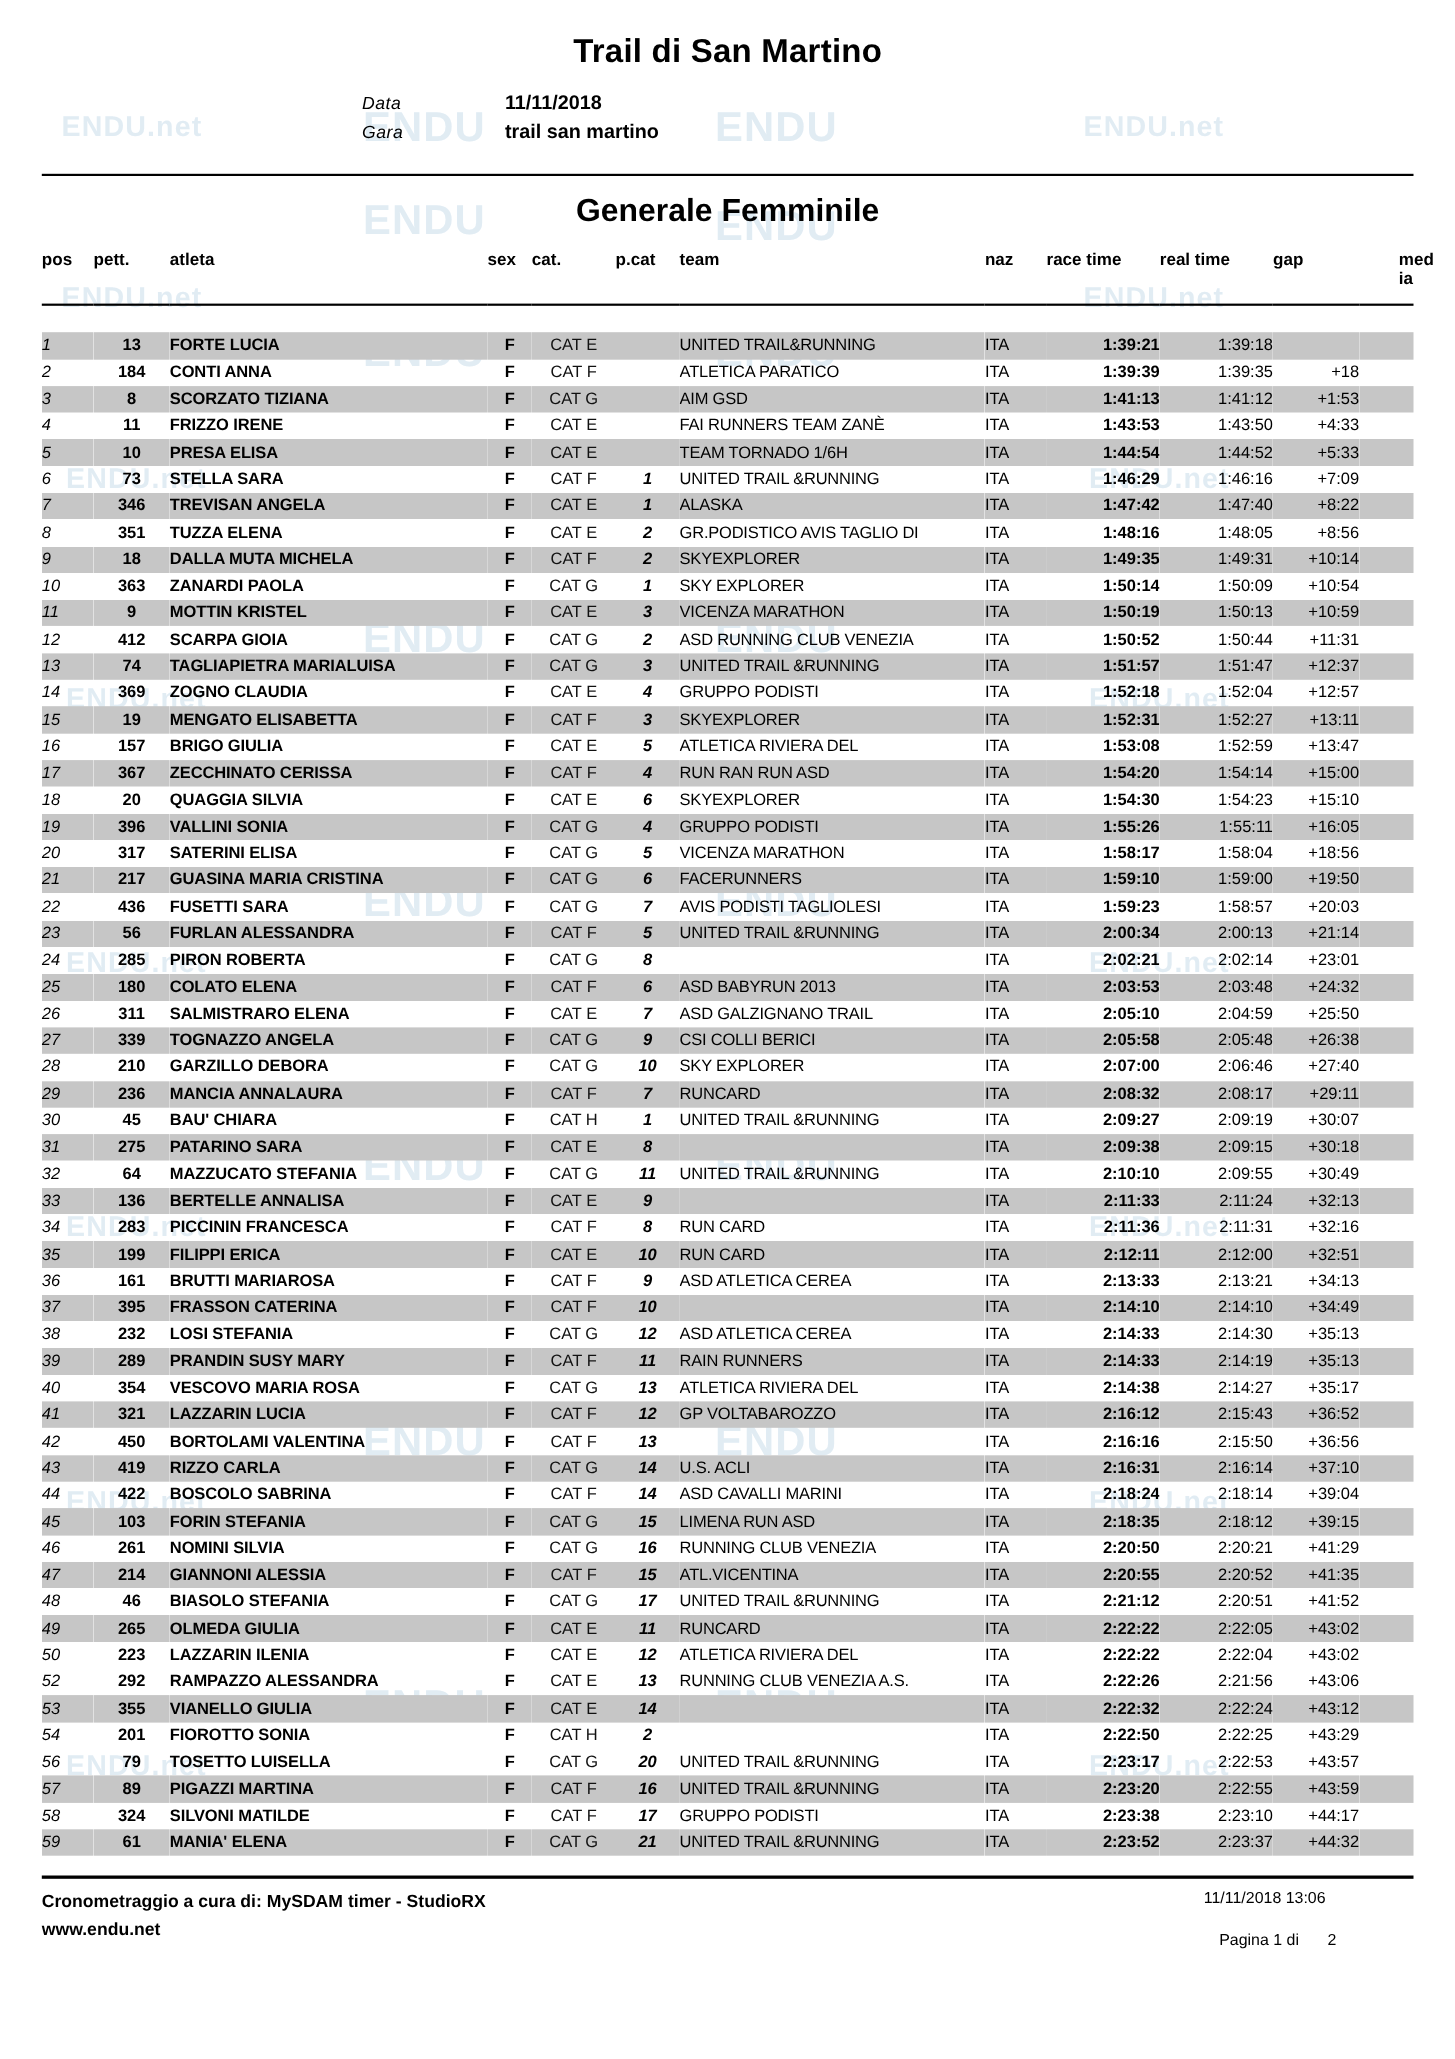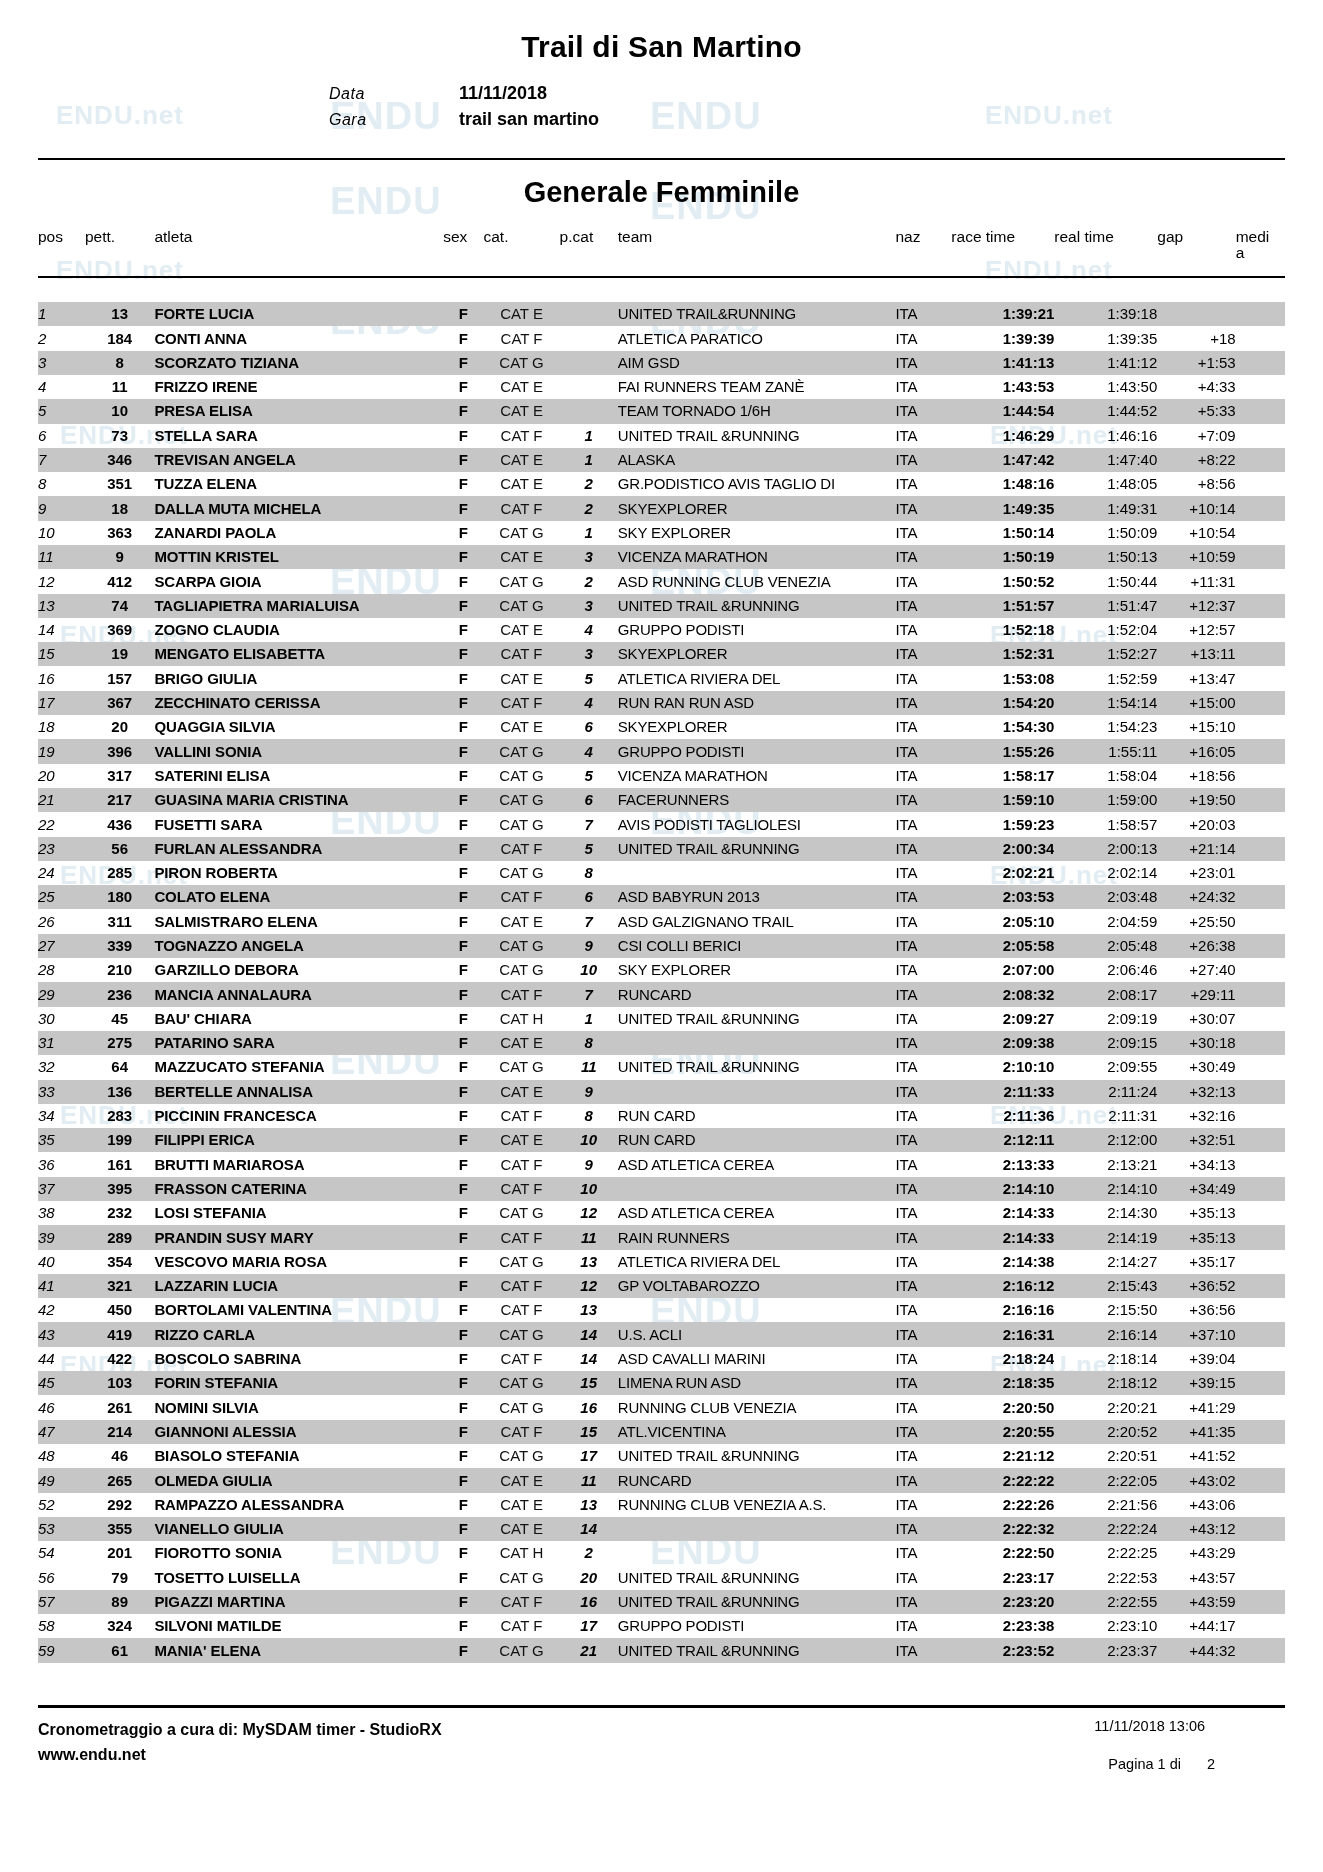--- a/index.html
+++ b/index.html
@@ -86,21 +86,21 @@
   }
 
   
   table.results {
     width: 100%;
     border-collapse: collapse;
     table-layout: fixed;
   }
   table.results th {
     font-size: 15.5px;
-    font-weight: normal;
+    font-weight: bold;
     text-align: left;
     padding: 0 0 14px 0;
     vertical-align: top;
     line-height: 1.08;
   }
   thead tr.head-row th { border-bottom: 0; }
   .thead-rule td {
     border-top: 2px solid #000;
     height: 0;
     padding: 0;
@@ -152,21 +152,21 @@
   th.h-atleta{ padding-left: 6px; }
   th.h-sex   { text-align: center; }
   th.h-cat   { text-align: center; }
   th.h-pcat  { padding-left: 0px; }
   th.h-team  { padding-left: 0px; }
   th.h-naz   { padding-left: 4px; }
   th.h-race  { text-align: center; }
   th.h-real  { text-align: center; }
   th.h-gap   { text-align: center; }
   th.h-media { text-align: left; }
-  .media-wrap { display: block; width: 34px; word-wrap: break-word; white-space: normal; line-height: 1.05; }
+  .media-wrap { display: block; width: 34px; word-wrap: break-word; white-space: normal; line-height: 1.05; margin-left: 36px; }
 
   
   .footer {
     position: absolute;
     left: 38px;
     right: 38px;
     top: 1705px;
     z-index: 1;
   }
   .footer-rule { border-top: 3px solid #000; }
@@ -955,20 +955,34 @@
           <td class="v-cat">CAT E</td>
           <td class="v-pcat">11</td>
           <td class="v-team">RUNCARD</td>
           <td class="v-naz">ITA</td>
           <td class="v-race">2:22:22</td>
           <td class="v-real">2:22:05</td>
           <td class="v-gap">+43:02</td>
           <td class="v-media"></td>
         </tr>
         <tr>
+          <td class="v-pos">50</td>
+          <td class="v-pett">223</td>
+          <td class="v-atleta">LAZZARIN ILENIA</td>
+          <td class="v-sex">F</td>
+          <td class="v-cat">CAT E</td>
+          <td class="v-pcat">12</td>
+          <td class="v-team">ATLETICA RIVIERA DEL</td>
+          <td class="v-naz">ITA</td>
+          <td class="v-race">2:22:22</td>
+          <td class="v-real">2:22:04</td>
+          <td class="v-gap">+43:02</td>
+          <td class="v-media"></td>
+        </tr>
+        <tr>
           <td class="v-pos">52</td>
           <td class="v-pett">292</td>
           <td class="v-atleta">RAMPAZZO ALESSANDRA</td>
           <td class="v-sex">F</td>
           <td class="v-cat">CAT E</td>
           <td class="v-pcat">13</td>
           <td class="v-team">RUNNING CLUB VENEZIA A.S.</td>
           <td class="v-naz">ITA</td>
           <td class="v-race">2:22:26</td>
           <td class="v-real">2:21:56</td>

